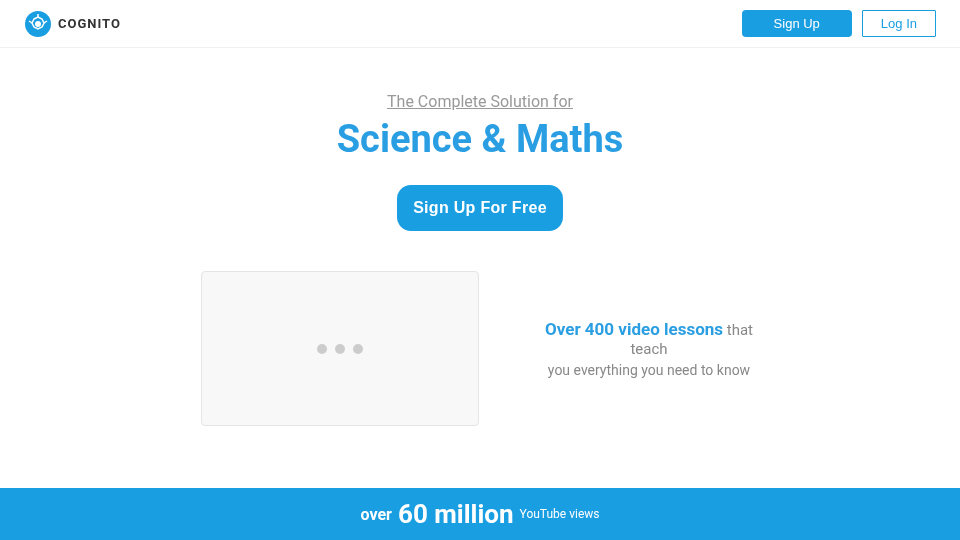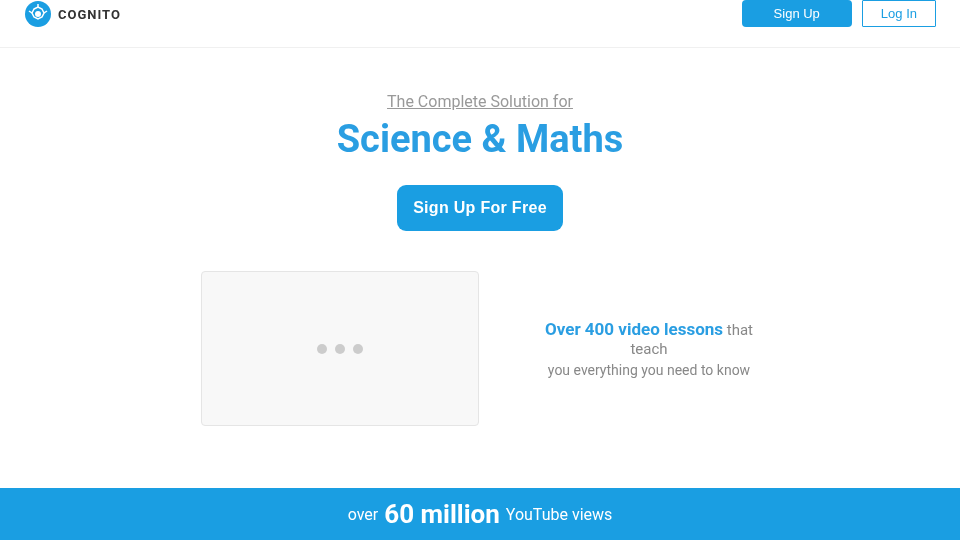--- a/index.html
+++ b/index.html
@@ -8,21 +8,21 @@
       background: #fff;
       width: 960px;
       height: 540px;
       overflow: hidden;
       position: relative;
     }
 
     
     .navbar {
       display: flex;
-      align-items: flex-start;
+      align-items: center;
       justify-content: space-between;
       padding: 0 24px;
       height: 48px;
       border-bottom: 1px solid #f0f0f0;
       background: #fff;
     }
     .navbar-left {
       display: flex;
       align-items: center;
       gap: 6px;
@@ -91,21 +91,21 @@
       font-size: 38px;
       color: #2a9ee2;
       font-weight: 700;
       margin-bottom: 24px;
     }
     .btn-signup-hero {
       background: #1a9ee2;
       color: #fff;
       border: none;
       padding: 14px 16px;
-      border-radius: 9px;
+      border-radius: 14px;
       font-size: 16px;
       font-weight: 600;
       cursor: pointer;
       letter-spacing: 0.3px;
     }
 
     
     .content-section {
       display: flex;
       align-items: center;
@@ -162,30 +162,30 @@
       height: 52px;
       background: #1a9ee2;
       display: flex;
       align-items: center;
       justify-content: center;
       gap: 6px;
     }
     .footer-text-normal {
       color: #fff;
       font-size: 16px;
-      font-weight: 400;
+      font-weight: 700;
     }
     .footer-text-bold {
       color: #fff;
       font-size: 26px;
       font-weight: 700;
     }
     .footer-text-light {
       color: #fff;
-      font-size: 16px;
+      font-size: 12px;
       font-weight: 400;
     }
   </style>
 </head>
 <body>
 
 <nav class="navbar">
   <div class="navbar-left">
     <svg class="logo-icon" viewBox="0 0 28 28">
       <circle cx="14" cy="14" r="13" fill="#1a9ee2"></circle>

